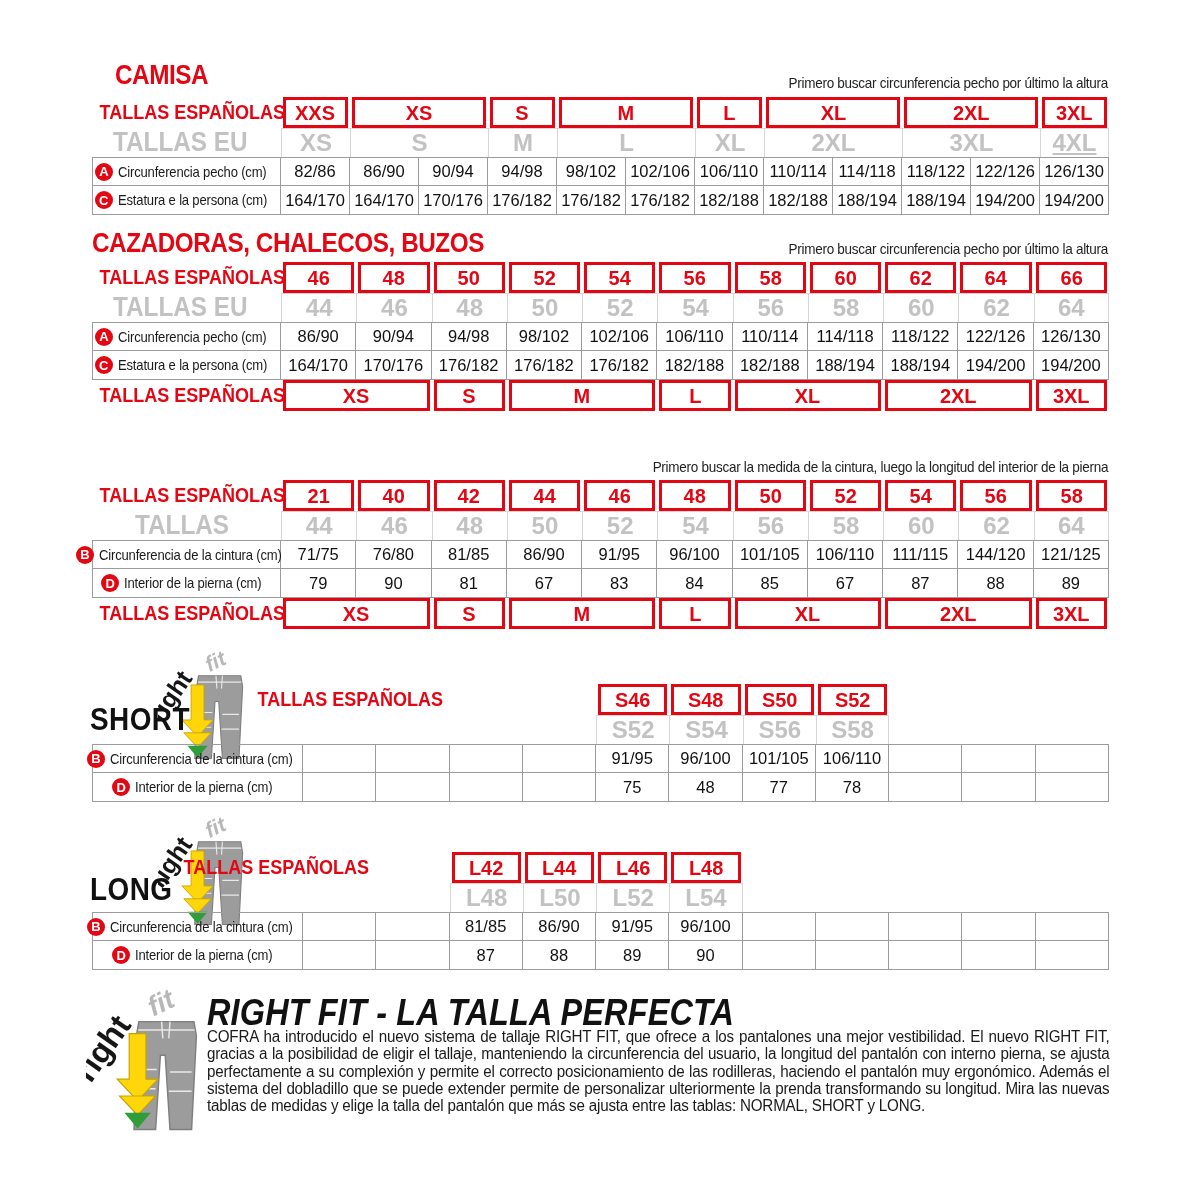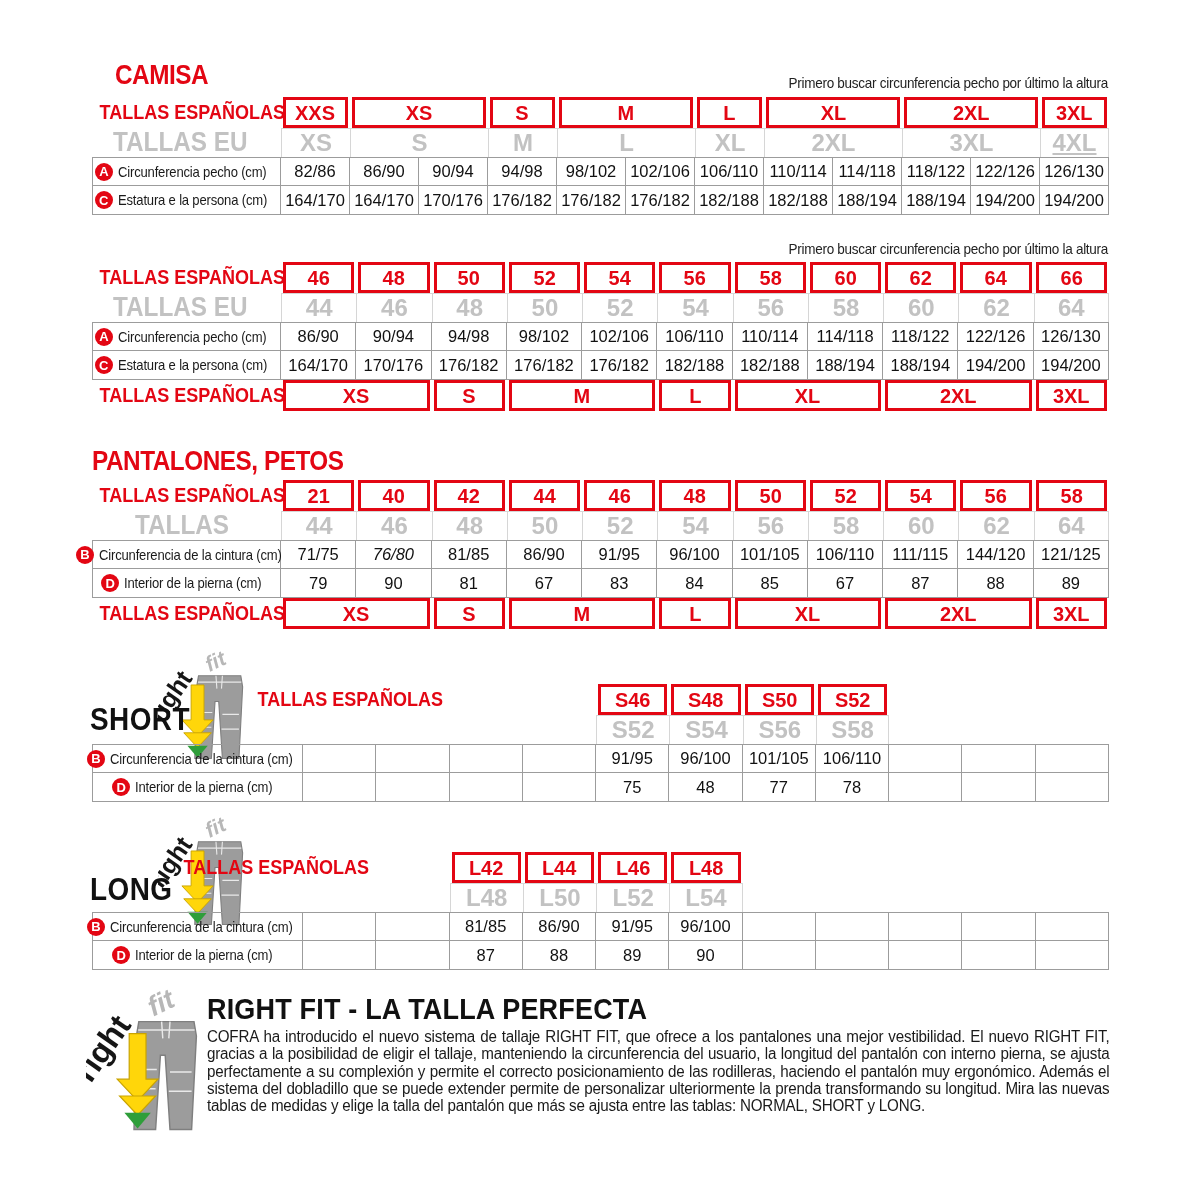--- a/index.html
+++ b/index.html
@@ -20,21 +20,21 @@
   .vc{font-size:16.5px;height:29px;color:#111;}
   .ghost{height:29px;}
   .lblr{justify-content:flex-end;color:var(--red);font-weight:bold;font-size:20px;padding-right:9px;height:31px;}
   .lblg{justify-content:flex-start;color:#c2c2c2;font-weight:bold;font-size:27px;height:29px;padding-left:2px;}
   .mlab{justify-content:flex-start;height:29px;padding-left:2px;}
   .mlab .txt{font-size:14.5px;letter-spacing:-.2px;}
   .dot{width:18px;height:18px;border-radius:50%;background:var(--red);color:#fff;font-weight:bold;
        font-size:13px;display:flex;align-items:center;justify-content:center;margin:0 5px 0 3px;flex-shrink:0;}
   .para{font-size:16px;line-height:1.08;letter-spacing:-.2px;text-align:justify;color:#1a1a1a;
         width:952px;transform:scaleX(.948);transform-origin:0 0;}
-  .rf-title{font-weight:bold;font-size:30px;letter-spacing:.2px;color:#111;}
+  .rf-title{font-weight:bold;font-size:36px;letter-spacing:.2px;color:#111;font-style:italic;}
   .logo svg{display:block;width:100%;height:auto;}
 </style>
 </head>
 <body>
 
 <div id="page">
 
   <div class="abs sec-title" style="left:92px;top:60px;margin-left:23px;"><span class="cxl">CAMISA</span></div>
   <div class="abs note" style="right:92px;top:74px;"><span class="cxr">Primero buscar circunferencia pecho por último la altura</span></div>
   <div class="abs sizegrid" style="left: 92px; top: 97px; grid-template-columns: 189px repeat(12, 1fr);">
@@ -103,20 +103,21 @@
       <div class="c vc" style="border-right: 1px solid rgb(156, 156, 156); border-bottom: 1px solid rgb(156, 156, 156);">176/182</div>
       <div class="c vc" style="border-right: 1px solid rgb(156, 156, 156); border-bottom: 1px solid rgb(156, 156, 156);">176/182</div>
       <div class="c vc" style="border-right: 1px solid rgb(156, 156, 156); border-bottom: 1px solid rgb(156, 156, 156);">182/188</div>
       <div class="c vc" style="border-right: 1px solid rgb(156, 156, 156); border-bottom: 1px solid rgb(156, 156, 156);">182/188</div>
       <div class="c vc" style="border-right: 1px solid rgb(156, 156, 156); border-bottom: 1px solid rgb(156, 156, 156);">188/194</div>
       <div class="c vc" style="border-right: 1px solid rgb(156, 156, 156); border-bottom: 1px solid rgb(156, 156, 156);">188/194</div>
       <div class="c vc" style="border-right: 1px solid rgb(156, 156, 156); border-bottom: 1px solid rgb(156, 156, 156);">194/200</div>
       <div class="c vc" style="border-right: 1px solid rgb(156, 156, 156); border-bottom: 1px solid rgb(156, 156, 156);">194/200</div>
     </div>
 
+  <div class="abs sec-title" style="left:92px;top:228px;"><span class="cxl">CAZADORAS, CHALECOS, BUZOS</span></div>
   <div class="abs note" style="right:92px;top:240px;"><span class="cxr">Primero buscar circunferencia pecho por último la altura</span></div>
   <div class="abs sizegrid" style="left: 92px; top: 262px; grid-template-columns: 189px repeat(11, 1fr);">
       <div class="c lblr">
         <span class="cxr">TALLAS ESPAÑOLAS</span>
       </div>
       <div class="c rc">
         <span>46</span>
       </div>
       <div class="c rc">
         <span>48</span>
@@ -211,21 +212,21 @@
         <span>XL</span>
       </div>
       <div class="c rc" style="grid-column: span 2;">
         <span>2XL</span>
       </div>
       <div class="c rc">
         <span>3XL</span>
       </div>
     </div>
 
-  <div class="abs sec-title" style="left:92px;top:446px;"><span class="cxl">PANTALONES, PETOS</span></div>
+  <div class="abs note" style="right:92px;top:458px;"><span class="cxr">Primero buscar la medida de la cintura, luego la longitud del interior de la pierna</span></div>
   <div class="abs sizegrid" style="left: 92px; top: 480px; grid-template-columns: 189px repeat(11, 1fr);">
       <div class="c lblr">
         <span class="cxr">TALLAS ESPAÑOLAS</span>
       </div>
       <div class="c rc">
         <span>21</span>
       </div>
       <div class="c rc">
         <span>40</span>
       </div>
@@ -268,21 +269,21 @@
       <div class="c gc" style="border-top: 1px solid rgb(214, 214, 214); border-left: 1px solid rgb(214, 214, 214);">56</div>
       <div class="c gc" style="border-top: 1px solid rgb(214, 214, 214); border-left: 1px solid rgb(214, 214, 214);">58</div>
       <div class="c gc" style="border-top: 1px solid rgb(214, 214, 214); border-left: 1px solid rgb(214, 214, 214);">60</div>
       <div class="c gc" style="border-top: 1px solid rgb(214, 214, 214); border-left: 1px solid rgb(214, 214, 214);">62</div>
       <div class="c gc" style="border-top: 1px solid rgb(214, 214, 214); border-left: 1px solid rgb(214, 214, 214); border-right: 1px solid rgb(214, 214, 214);">64</div>
       <div class="c mlab" style="border-width: 1px; border-style: solid; border-color: rgb(156, 156, 156);">
         <span class="dot">B</span>
         <span class="txt cxl">Circunferencia de la cintura (cm)</span>
       </div>
       <div class="c vc" style="border-right: 1px solid rgb(156, 156, 156); border-bottom: 1px solid rgb(156, 156, 156); border-top: 1px solid rgb(156, 156, 156);">71/75</div>
-      <div class="c vc" style="border-right: 1px solid rgb(156, 156, 156); border-bottom: 1px solid rgb(156, 156, 156); border-top: 1px solid rgb(156, 156, 156); font-style: italic;">76/80</div>
+      <div class="c vc" style="border-right: 1px solid rgb(156, 156, 156); border-bottom: 1px solid rgb(156, 156, 156); border-top: 1px solid rgb(156, 156, 156);">76/80</div>
       <div class="c vc" style="border-right: 1px solid rgb(156, 156, 156); border-bottom: 1px solid rgb(156, 156, 156); border-top: 1px solid rgb(156, 156, 156);">81/85</div>
       <div class="c vc" style="border-right: 1px solid rgb(156, 156, 156); border-bottom: 1px solid rgb(156, 156, 156); border-top: 1px solid rgb(156, 156, 156);">86/90</div>
       <div class="c vc" style="border-right: 1px solid rgb(156, 156, 156); border-bottom: 1px solid rgb(156, 156, 156); border-top: 1px solid rgb(156, 156, 156);">91/95</div>
       <div class="c vc" style="border-right: 1px solid rgb(156, 156, 156); border-bottom: 1px solid rgb(156, 156, 156); border-top: 1px solid rgb(156, 156, 156);">96/100</div>
       <div class="c vc" style="border-right: 1px solid rgb(156, 156, 156); border-bottom: 1px solid rgb(156, 156, 156); border-top: 1px solid rgb(156, 156, 156);">101/105</div>
       <div class="c vc" style="border-right: 1px solid rgb(156, 156, 156); border-bottom: 1px solid rgb(156, 156, 156); border-top: 1px solid rgb(156, 156, 156);">106/110</div>
       <div class="c vc" style="border-right: 1px solid rgb(156, 156, 156); border-bottom: 1px solid rgb(156, 156, 156); border-top: 1px solid rgb(156, 156, 156);">111/115</div>
       <div class="c vc" style="border-right: 1px solid rgb(156, 156, 156); border-bottom: 1px solid rgb(156, 156, 156); border-top: 1px solid rgb(156, 156, 156);">144/120</div>
       <div class="c vc" style="border-right: 1px solid rgb(156, 156, 156); border-bottom: 1px solid rgb(156, 156, 156); border-top: 1px solid rgb(156, 156, 156);">121/125</div>
       <div class="c mlab" style="border-left: 1px solid rgb(156, 156, 156); border-bottom: 1px solid rgb(156, 156, 156); border-right: 1px solid rgb(156, 156, 156);">

